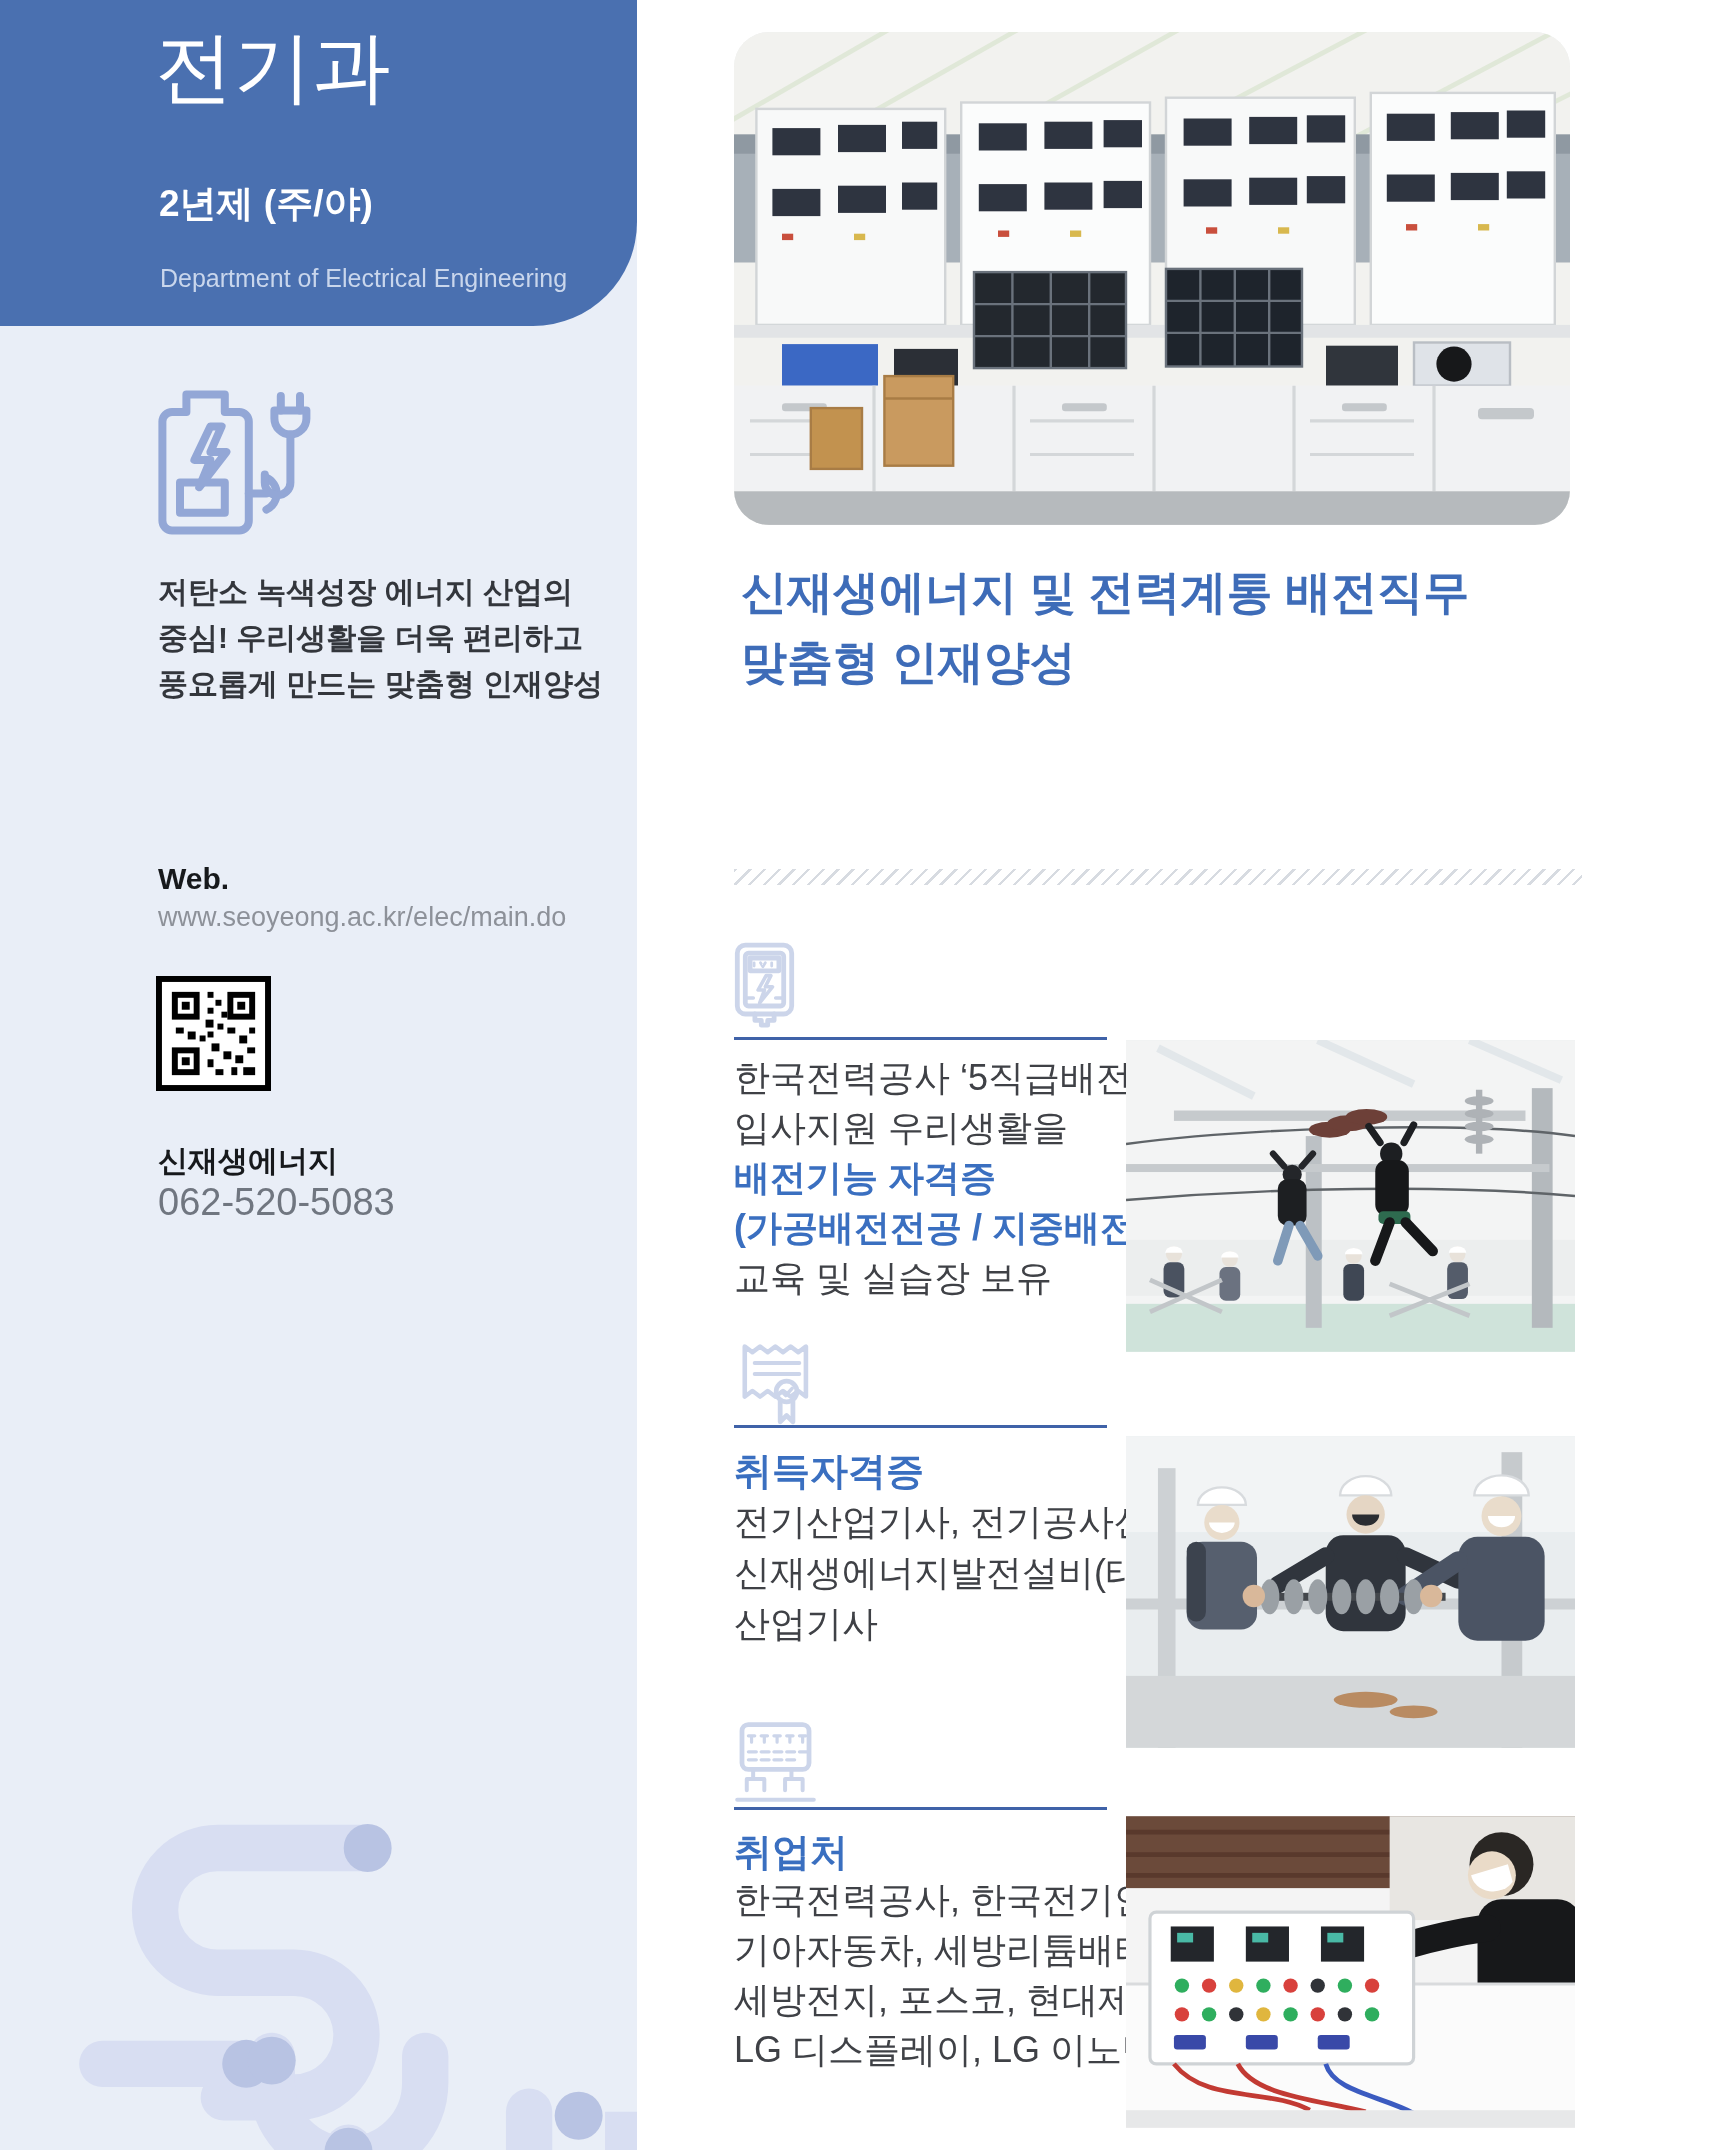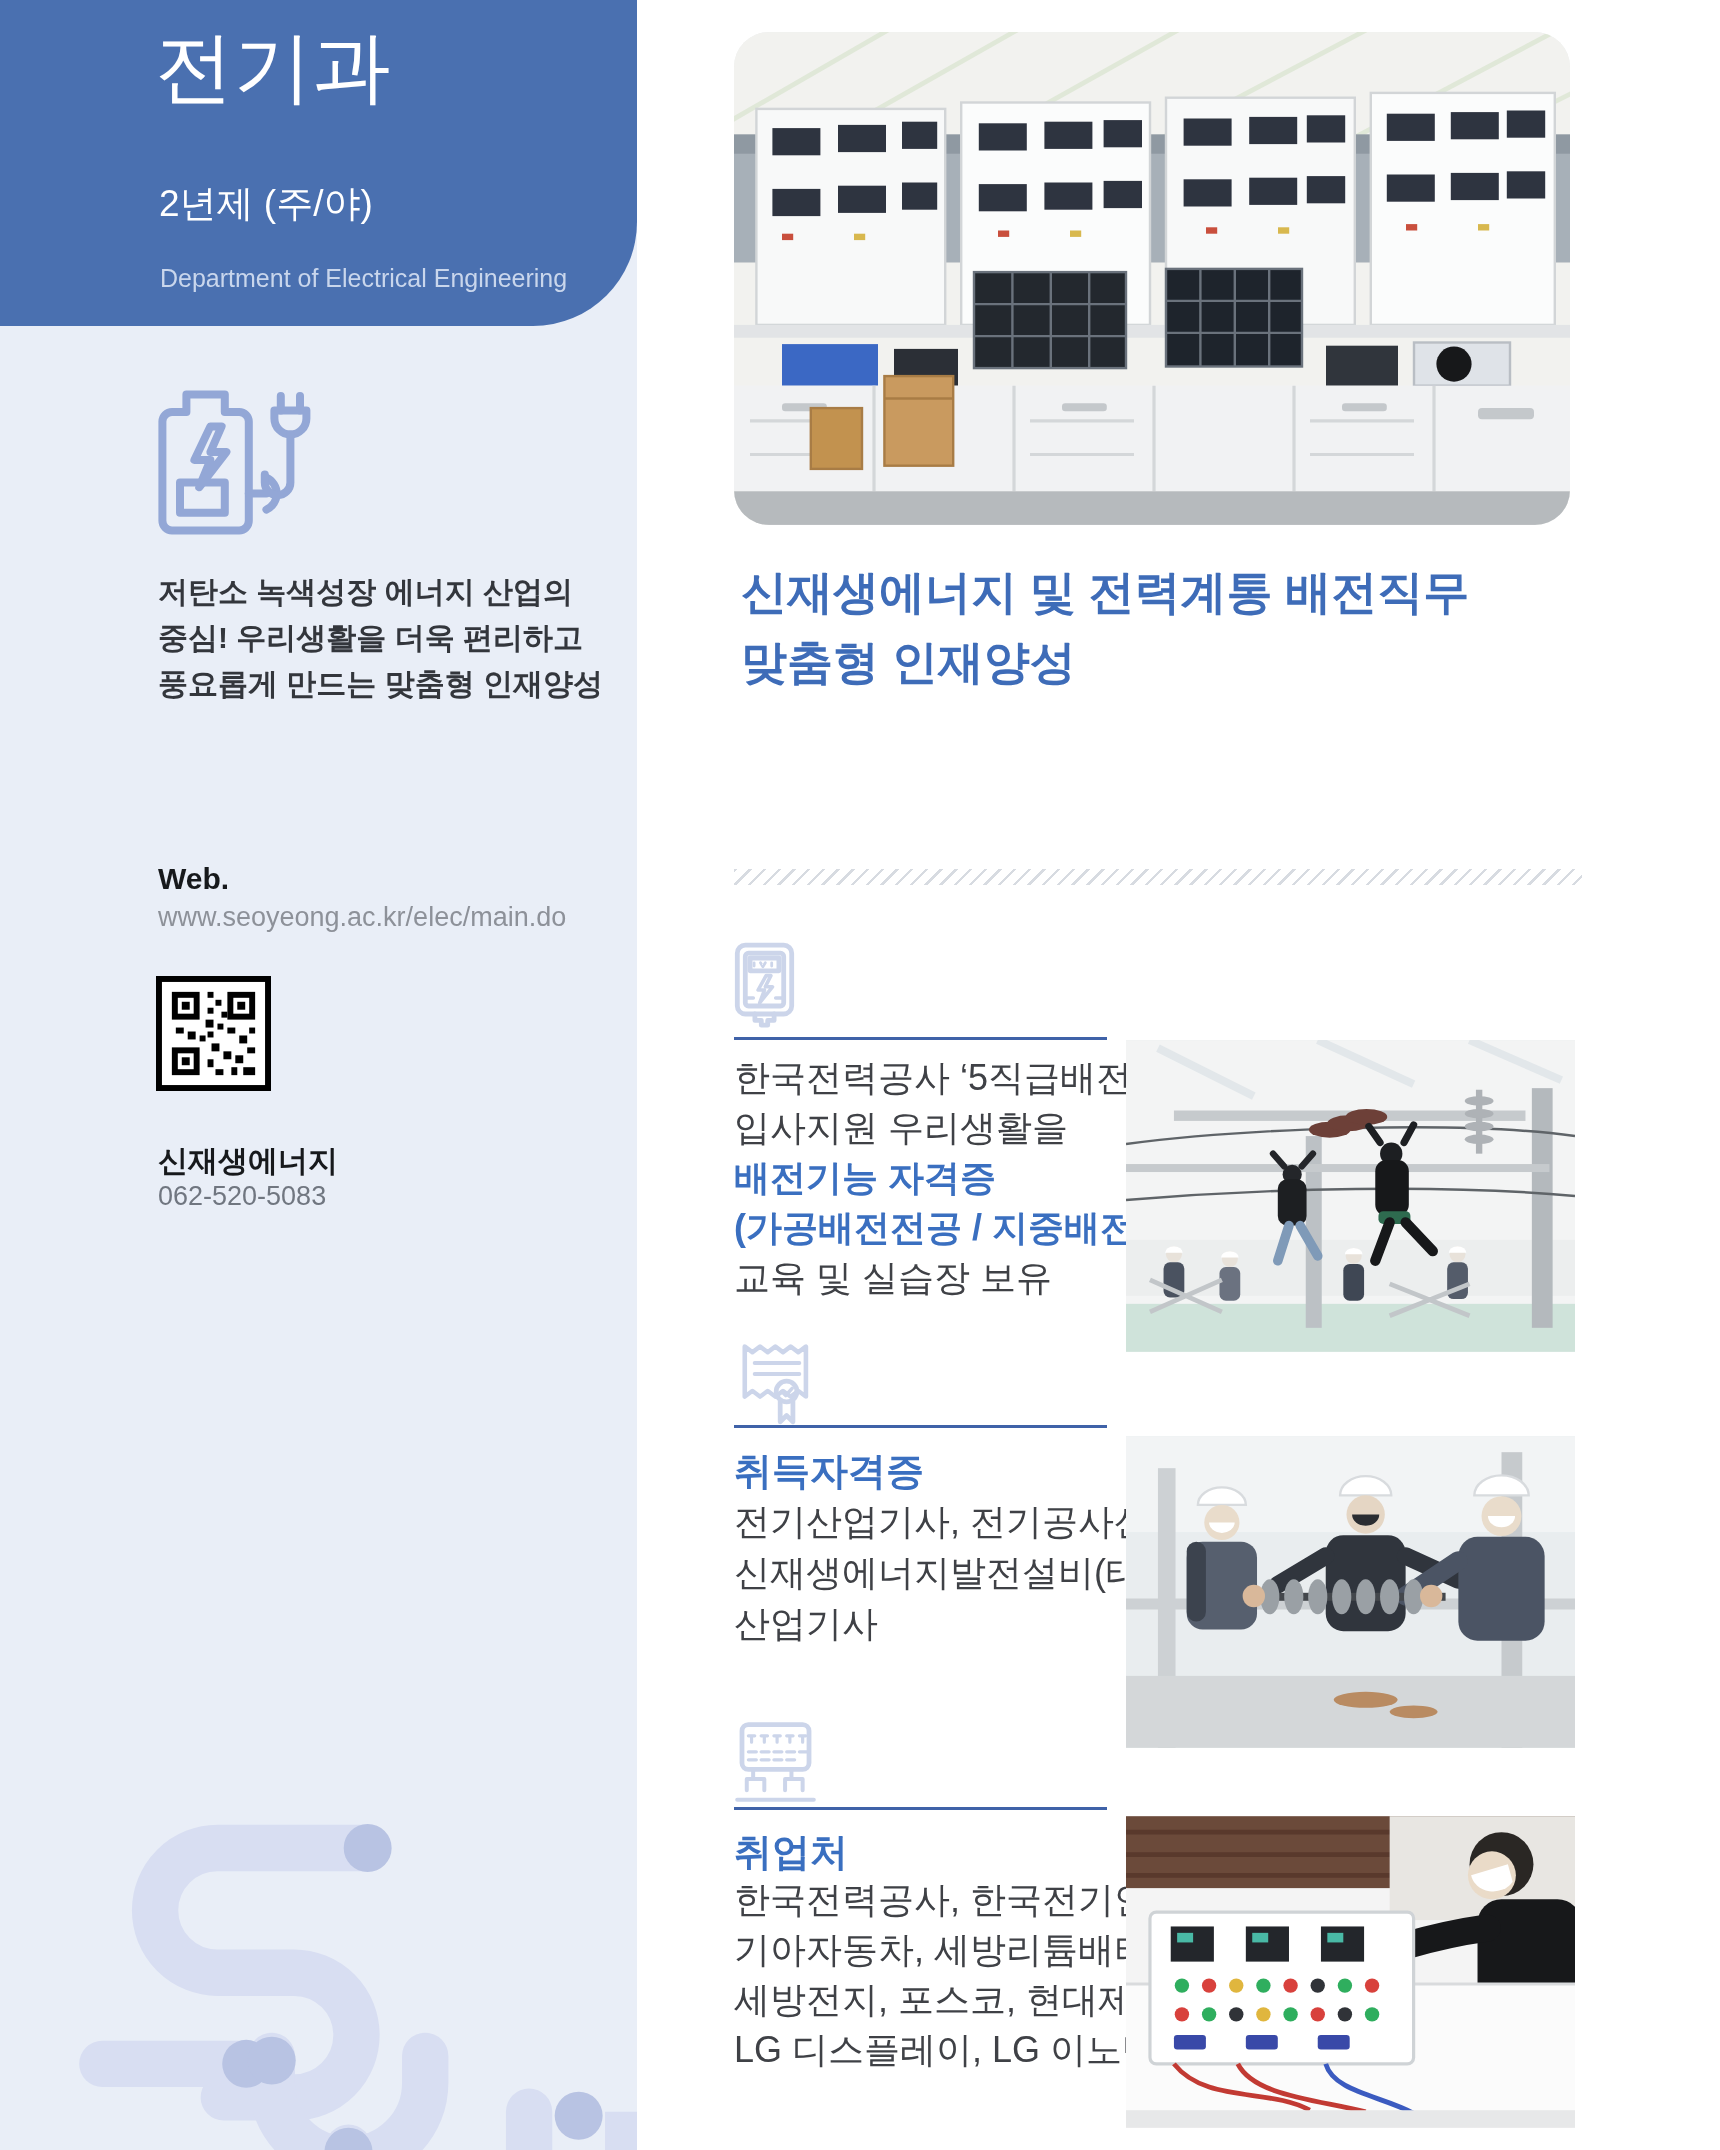--- a/index.html
+++ b/index.html
@@ -5,27 +5,27 @@
   html,body{margin:0;padding:0;background:#ffffff;}
   .page{position:relative;width:1720px;height:2151px;background:#ffffff;overflow:hidden;
         font-family:"Liberation Sans","DejaVu Sans",sans-serif;}
   .abs{position:absolute;}
 
   
   .sidebar{position:absolute;left:0;top:0;width:637px;height:2151px;background:#e9eef7;overflow:hidden;}
   .sb-header{position:absolute;left:0;top:0;width:637px;height:326px;background:#4a70b0;
              border-bottom-right-radius:104px;}
   .dept-title{position:absolute;left:155px;top:16px;font-size:78px;font-weight:400;color:#ffffff;letter-spacing:0.8px;}
-  .dept-sub{position:absolute;left:159px;top:179px;font-size:37px;font-weight:400;color:#ffffff;}
+  .dept-sub{position:absolute;left:159px;top:179px;font-size:37px;font-weight:700;color:#ffffff;}
   .dept-en{position:absolute;left:160px;top:238px;font-size:25px;font-weight:400;color:#c9d6ec;margin-top:26px;}
   .tagline{position:absolute;left:158px;top:569px;font-size:30px;line-height:46px;font-weight:700;color:#33363c;}
   .web-label{position:absolute;left:158px;top:862px;font-size:30px;font-weight:700;color:#17191c;}
   .web-url{position:absolute;left:158px;top:902px;font-size:27px;font-weight:400;color:#8d9199;}
   .phone-label{position:absolute;left:158px;top:1141px;font-size:30px;font-weight:700;color:#17191c;}
-  .phone-number{position:absolute;left:158px;top:1181px;font-size:27px;font-weight:400;color:#707680;}
+  .phone-number{position:absolute;left:158px;top:1181px;font-size:38px;font-weight:400;color:#707680;}
 
   
   .photo{position:absolute;overflow:hidden;background:#eceeef;}
   .photo1{left:734px;top:32px;width:836px;height:493px;border-radius:35px;}
   .photo2{left:1126px;top:1040px;width:449px;height:312px;}
   .photo3{left:1126px;top:1436px;width:449px;height:312px;}
   .photo4{left:1126px;top:1816px;width:449px;height:312px;}
 
   .headline{position:absolute;left:741px;top:557px;font-size:46px;line-height:70px;font-weight:800;color:#3e6cb8;}
   .bullet-row{position:absolute;left:742px;top:725px;display:flex;align-items:center;gap:16px;}

